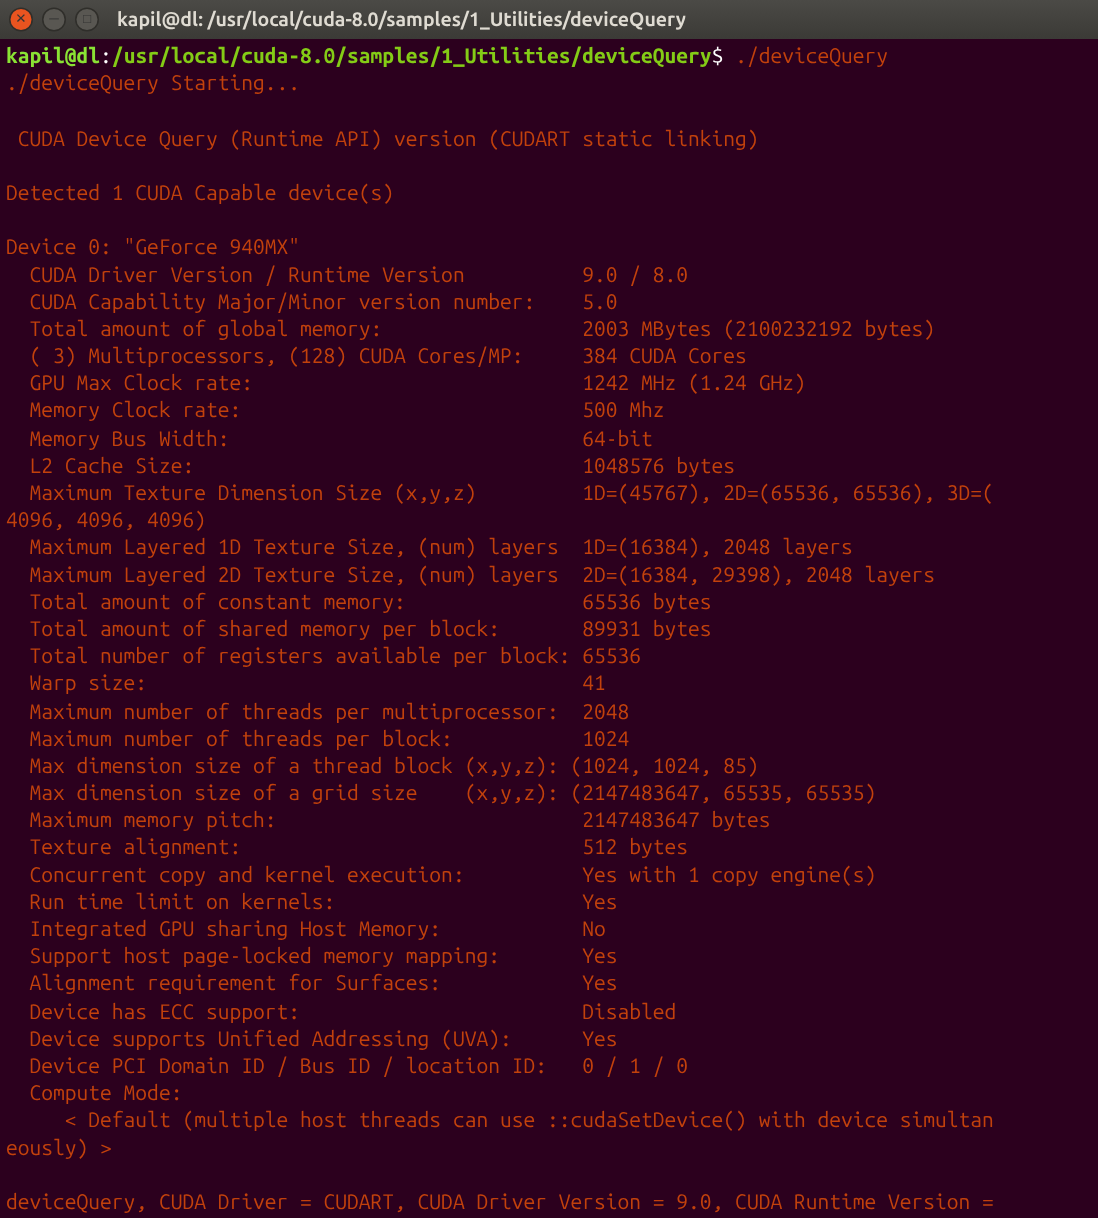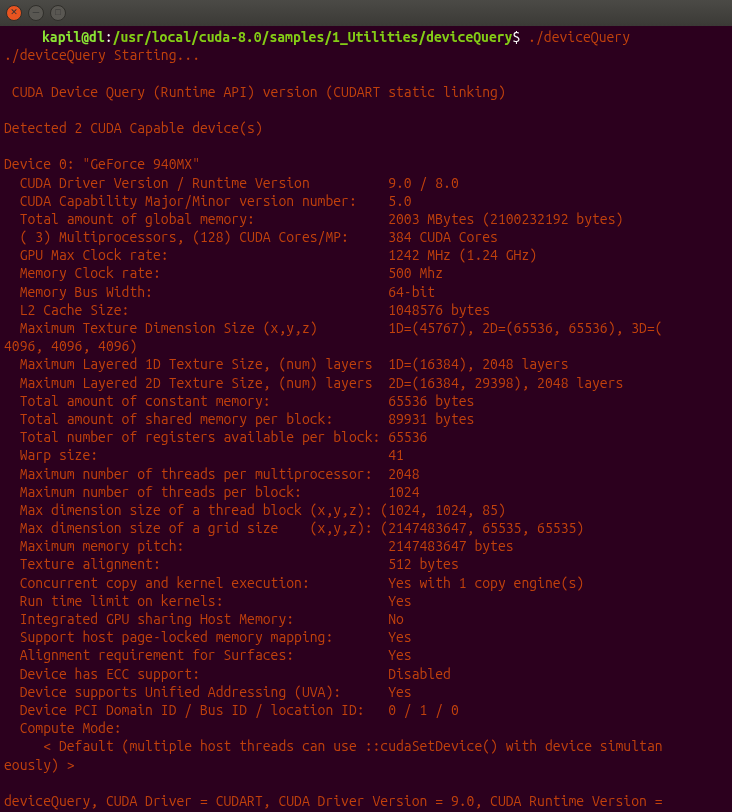--- a/index.html
+++ b/index.html
@@ -52,41 +52,42 @@
     overflow: hidden;
   }
   .terminal {
     flex: 1;
     padding: 2px 4px;
     white-space: pre;
     overflow: hidden;
     font-size: 14px;
     letter-spacing: 0;
   }
-  .user { color: #8ae234; font-weight: bold; margin-left: 38px; }
+  .user { color: #8ae234; font-weight: bold; }
   .colon { color: #fff; }
   .path { color: #84cc16; font-weight: bold; }
   .prompt { color: #fff; }
   .output { color: #c2410c; }
 </style>
 </head>
 <body>
 
 <div class="window">
   <div class="titlebar">
     <span class="win-btn close">✕</span>
     <span class="win-btn min">─</span>
     <span class="win-btn max">□</span>
+    <span class="title-text">kapil@dl: /usr/local/cuda-8.0/samples/1_Utilities/deviceQuery</span>
   </div>
   <div class="terminal" id="term"><span class="user">kapil@dl</span><span class="colon">:</span><span class="path">/usr/local/cuda-8.0/samples/1_Utilities/deviceQuery</span><span class="prompt">$ </span><span class="output">./deviceQuery</span>
 <span class="output">./deviceQuery Starting...</span>
 <span class="output"></span>
 <span class="output"> CUDA Device Query (Runtime API) version (CUDART static linking)</span>
 <span class="output"></span>
-<span class="output">Detected 2 CUDA Capable device(s)</span>
+<span class="output">Detected 1 CUDA Capable device(s)</span>
 <span class="output"></span>
 <span class="output">Device 0: "GeForce 940MX"</span>
 <span class="output">  CUDA Driver Version / Runtime Version          9.0 / 8.0</span>
 <span class="output">  CUDA Capability Major/Minor version number:    5.0</span>
 <span class="output">  Total amount of global memory:                 2003 MBytes (2100232192 bytes)</span>
 <span class="output">  ( 3) Multiprocessors, (128) CUDA Cores/MP:     384 CUDA Cores</span>
 <span class="output">  GPU Max Clock rate:                            1242 MHz (1.24 GHz)</span>
 <span class="output">  Memory Clock rate:                             500 Mhz</span>
 <span class="output">  Memory Bus Width:                              64-bit</span>
 <span class="output">  L2 Cache Size:                                 1048576 bytes</span>

